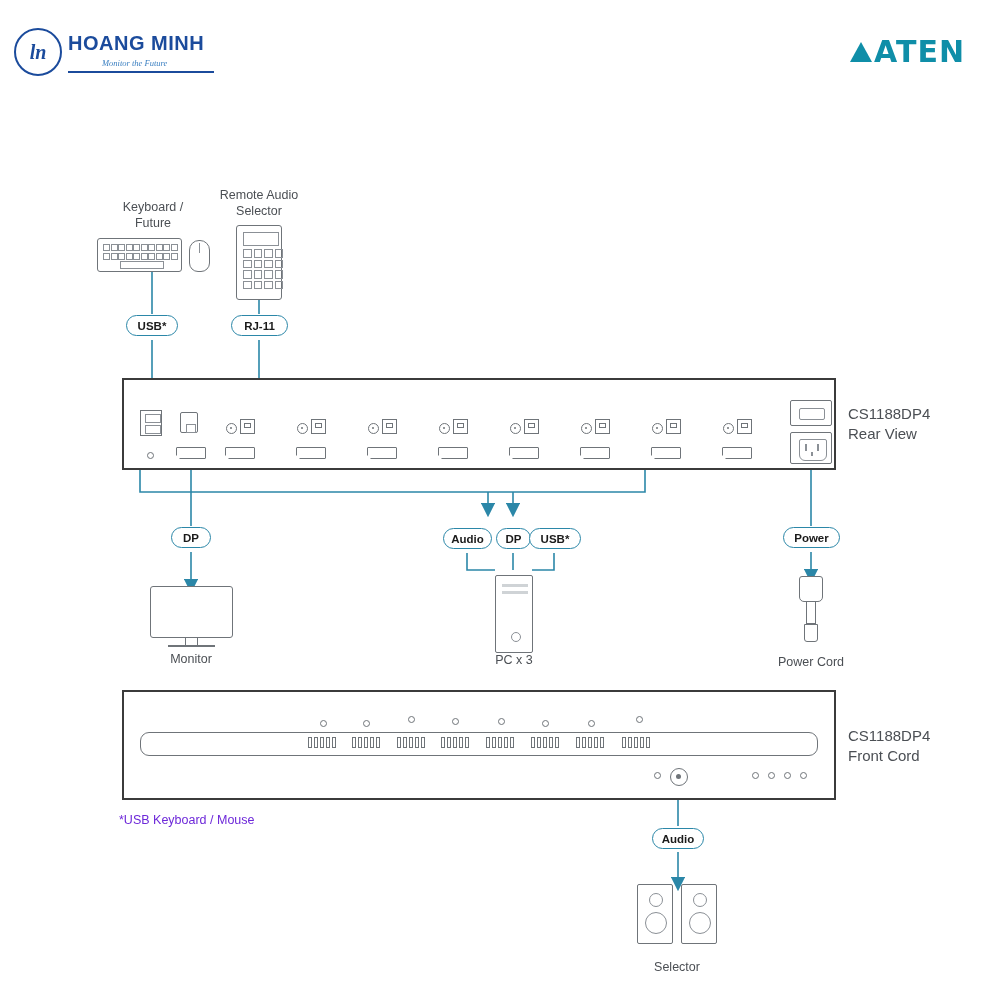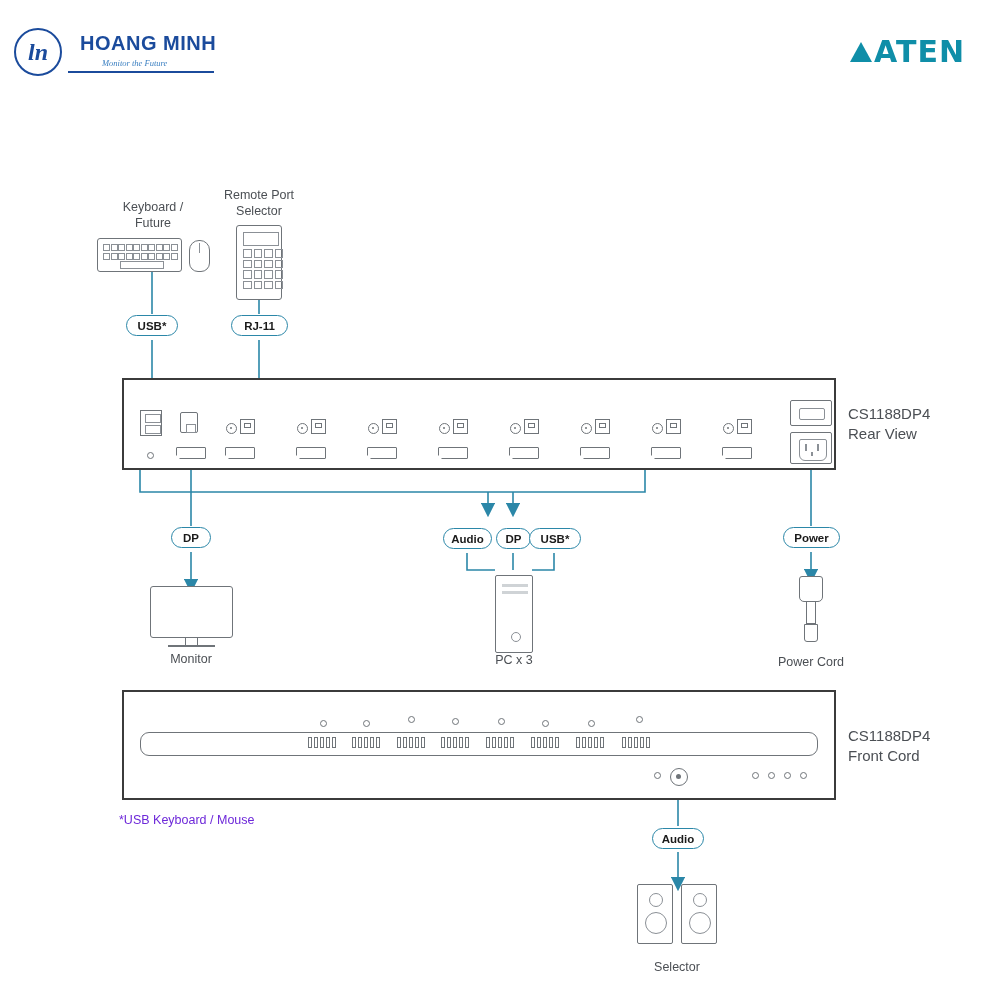--- a/index.html
+++ b/index.html
@@ -18,26 +18,26 @@
   .abs { position: absolute; }
 
   
   #brand-logo {
     left: 14px; top: 26px; width: 220px; height: 50px;
   }
   #brand-logo .mark {
     position: absolute; left: 0; top: 2px; width: 44px; height: 44px;
     border-radius: 50%; border: 2px solid #1b4b9c;
     display: flex; align-items: center; justify-content: center;
-    color: #1b4b9c; font-size: 24px; font-weight: bold;
+    color: #1b4b9c; font-size: 20px; font-weight: bold;
     font-family: "Liberation Serif", serif; font-style: italic; text-align: center;
   }
   #brand-logo .btext {
     position: absolute; left: 54px; top: 6px;
-    color: #1b4b9c; font-size: 20px; font-weight: bold; letter-spacing: .5px; margin-left: 12px;
+    color: #1b4b9c; font-size: 20px; font-weight: bold; letter-spacing: .5px;
   }
   #brand-logo .bsub {
     position: absolute; left: 88px; top: 32px;
     color: #3a7fc1; font-size: 8.5px; font-style: italic;
     font-family: "Liberation Serif", serif;
   }
   #brand-logo .brule {
     position: absolute; left: 54px; top: 45px; width: 146px; height: 2px;
     background: #1b4b9c;
   }
@@ -185,21 +185,21 @@
       <i style="display:block;width:5px;height:5px;border:1px solid #8b9096;"></i>
   </div>
   <div style="position:absolute; left:22px; top:22px; width:42px; height:6px; border:1px solid #8b9096;"></div>
 </div>
 
 <div class="abs" style="left:189px; top:240px; width:21px; height:32px; border:1.6px solid #6f7479; border-radius:10px 10px 9px 9px; box-sizing:border-box; background:#fff;">
   <div style="position:absolute; left:9px; top:2px; width:1.4px; height:10px; background:#8b9096;"></div>
 </div>
 
 <div class="abs lbl" style="left:198px; top:188px; width:122px;">
-  <div>Remote Port</div>
+  <div>Remote Audio</div>
   <div>Selector</div>
 </div>
 
 <div class="abs" style="left:236px; top:225px; width:46px; height:75px; border:1.6px solid #6f7479; border-radius:3px; box-sizing:border-box; background:#fff;">
   <div style="position:absolute; left:6px; top:6px; width:34px; height:12px; border:1px solid #8b9096;"></div>
   <div style="position:absolute; left:6px; top:23px; display:grid; grid-template-columns:repeat(4,8.5px); grid-gap:2px;">
     <i style="display:block;width:6.5px;height:6.5px;border:1px solid #8b9096;"></i>
       <i style="display:block;width:6.5px;height:6.5px;border:1px solid #8b9096;"></i>
       <i style="display:block;width:6.5px;height:6.5px;border:1px solid #8b9096;"></i>
       <i style="display:block;width:6.5px;height:6.5px;border:1px solid #8b9096;"></i>

